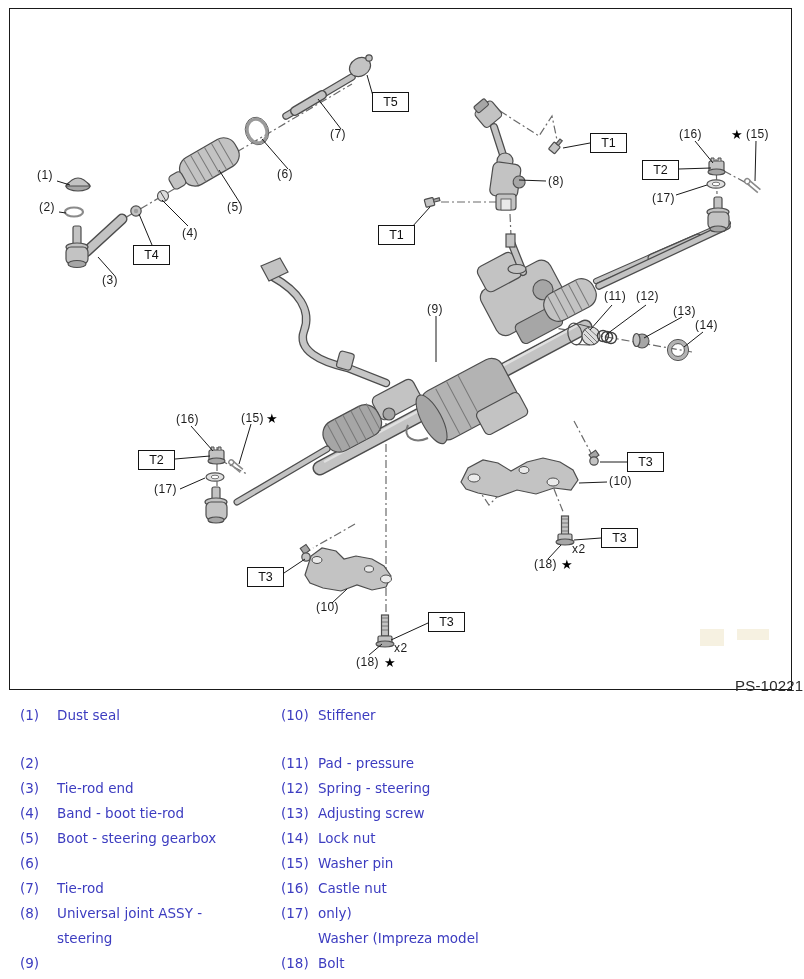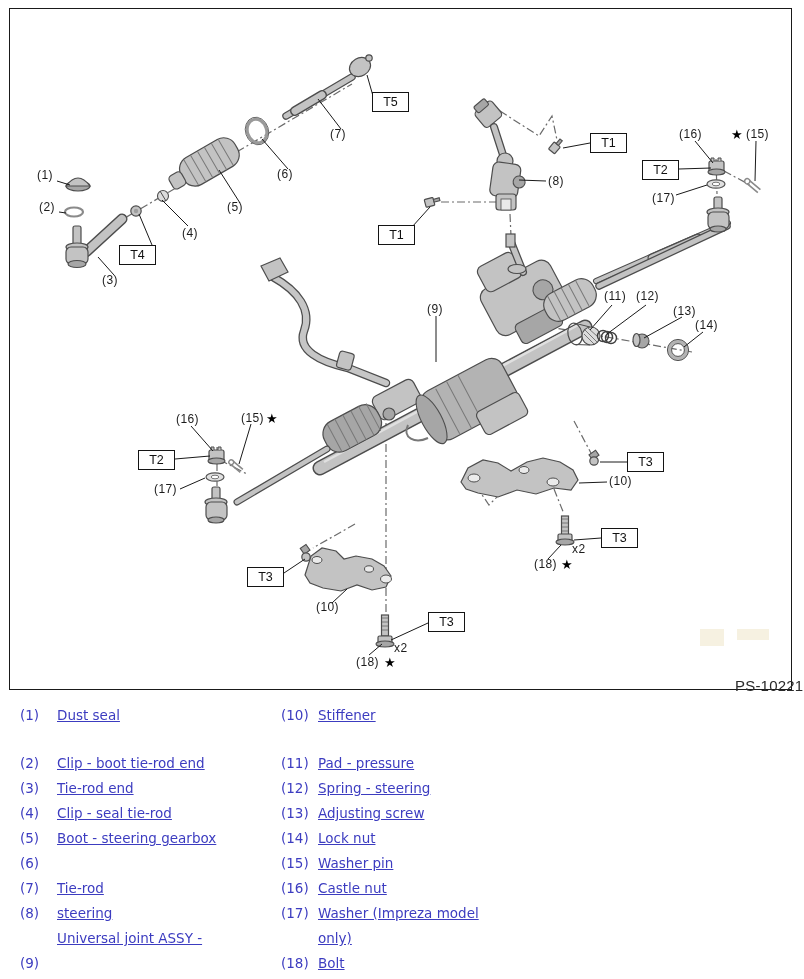--- a/index.html
+++ b/index.html
@@ -18,21 +18,21 @@
   .wm2{left:737px;top:629px;width:32px;height:11px;}
   
   .legend{position:absolute;left:0;top:703px;width:804px;font-family:"DejaVu Sans",sans-serif;
           font-size:13.5px;color:#3c3cc0;}
   .lcol{position:absolute;top:0;}
   .lcol-left{left:20px;width:255px;}
   .lcol-right{left:281px;width:255px;}
   .lrow{display:flex;line-height:25px;}
   .lrow-gap{margin-bottom:23px;}
   .lnum{flex:0 0 37px;white-space:nowrap;}
-  .ltxt{flex:1;text-decoration:underline;}
+  .ltxt{flex:1;}
   .ltxt div{white-space:nowrap;line-height:25px;}
   
   .p-fill{fill:#c3c3c3;stroke:#4d4d4d;stroke-width:1.2;}
   .p-dark{fill:#a6a6a6;stroke:#4d4d4d;stroke-width:1.1;}
   .p-light{fill:#dcdcdc;stroke:#4d4d4d;stroke-width:1.1;}
   .lead{stroke:#1a1a1a;stroke-width:1;fill:none;}
   .dd{stroke:#6b6b6b;stroke-width:1.2;fill:none;stroke-dasharray:8 3 2 3;}
   .rodo{stroke:#4d4d4d;fill:none;stroke-linecap:round;}
   .rodi{stroke:#c3c3c3;fill:none;stroke-linecap:round;}
   .corru{stroke:#787878;stroke-width:1;fill:none;}
@@ -370,72 +370,69 @@
     </div>
   <div class="tbox" style="left:247px;top:567px">
       <span>T3</span>
     </div>
   <div class="tbox" style="left:601px;top:528px">
       <span>T3</span>
     </div>
   <div class="tbox" style="left:428px;top:612px">
       <span>T3</span>
     </div>
-  <div class="tbox" style="left:119px;top:245px">
+  <div class="tbox" style="left:133px;top:245px">
       <span>T4</span>
     </div>
 
   <span class="ref">PS-10221</span>
 
   <div class="legend">
     <div class="lcol lcol-left">
       <div class="lrow lrow-gap">
         <span class="lnum">(1)</span>
         <div class="ltxt">
             <div>Dust seal</div>
           </div>
       </div>
       <div class="lrow">
         <span class="lnum">(2)</span>
-        <div class="ltxt">
-            <div>Clip - boot tie-rod end</div>
-          </div>
       </div>
       <div class="lrow">
         <span class="lnum">(3)</span>
         <div class="ltxt">
             <div>Tie-rod end</div>
           </div>
       </div>
       <div class="lrow">
         <span class="lnum">(4)</span>
         <div class="ltxt">
-            <div>Clip - seal tie-rod</div>
+            <div>Band - boot tie-rod</div>
           </div>
       </div>
       <div class="lrow">
         <span class="lnum">(5)</span>
         <div class="ltxt">
             <div>Boot - steering gearbox</div>
           </div>
       </div>
       <div class="lrow">
         <span class="lnum">(6)</span>
       </div>
       <div class="lrow">
         <span class="lnum">(7)</span>
         <div class="ltxt">
             <div>Tie-rod</div>
           </div>
       </div>
       <div class="lrow">
         <span class="lnum">(8)</span>
         <div class="ltxt">
+          <div>Universal joint ASSY -</div>
           <div>steering</div>
-          <div>Universal joint ASSY -</div>
         </div>
       </div>
       <div class="lrow">
         <span class="lnum">(9)</span>
       </div>
     </div>
     <div class="lcol lcol-right">
       <div class="lrow lrow-gap">
         <span class="lnum">(10)</span>
         <div class="ltxt">
@@ -474,22 +471,22 @@
       </div>
       <div class="lrow">
         <span class="lnum">(16)</span>
         <div class="ltxt">
             <div>Castle nut</div>
           </div>
       </div>
       <div class="lrow">
         <span class="lnum">(17)</span>
         <div class="ltxt">
+          <div>only)</div>
           <div>Washer (Impreza model</div>
-          <div>only)</div>
         </div>
       </div>
       <div class="lrow">
         <span class="lnum">(18)</span>
         <div class="ltxt">
             <div>Bolt</div>
           </div>
       </div>
     </div>
   </div>

